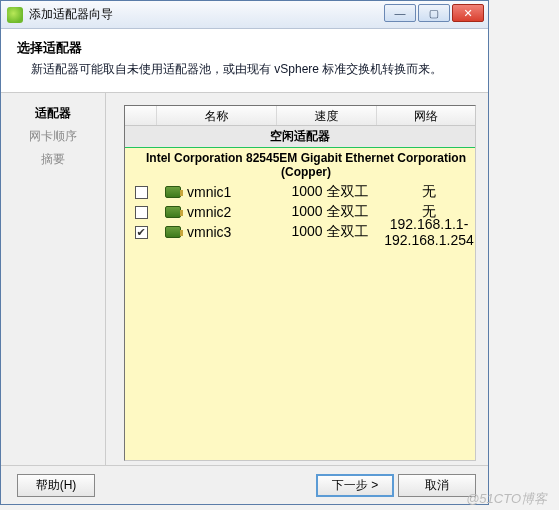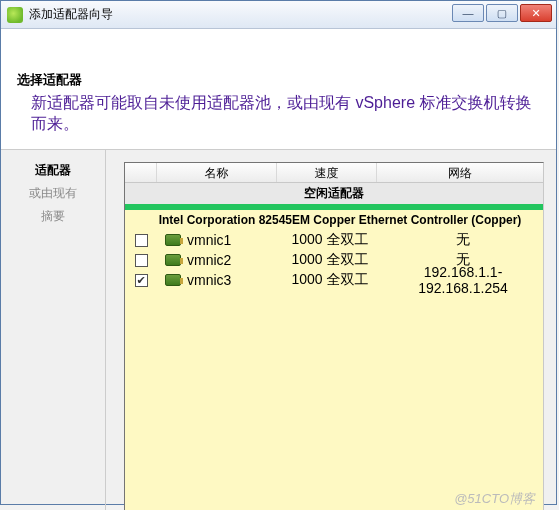--- a/index.html
+++ b/index.html
@@ -11,21 +11,21 @@
     background: #f2f2f2;
     color: #000;
     width: 559px;
     height: 510px;
     overflow: hidden;
     position: relative;
   }
   .window {
     border: 1px solid #5a7ca8;
     background: #f0f0f0;
-    width: 557px;
+    width: 489px;
     height: 505px;
   }
   .titlebar {
     height: 28px;
     background: linear-gradient(to bottom, #f8fafd, #dfe8f4);
     border-bottom: 1px solid #b8c4d6;
     display: flex;
     align-items: center;
     padding: 0 6px;
     position: relative;
@@ -51,22 +51,22 @@
     font-family: Arial;
     font-size: 11px;
     color:#3a4e6b;
   }
   .win-btn.close { background: linear-gradient(#f08277,#d9402f); color:#fff; border-color:#a5291a;}
   .header-block {
     background: #fff;
     border-bottom: 1px solid #ccc;
     padding: 10px 16px 14px 16px;
   }
-  .header-title { font-weight: bold; font-size: 13px; margin-bottom: 4px; margin-top: 32px; }
-  .header-desc { font-size: 16px; color: #4c1d95; padding-left: 14px;}
+  .header-title { font-weight: bold; font-size: 13px; margin-bottom: 4px; }
+  .header-desc { font-size: 12px; color: #0f172a; padding-left: 14px;}
   .body-area {
     display: flex;
     height: 372px;
     text-align: center;
   }
   .sidebar {
     width: 105px;
     border-right: 1px solid #ccc;
     padding: 12px 8px;
   }
@@ -95,21 +95,21 @@
     font-size: 12px;
   }
   .col-chk { width: 32px; border-right:1px solid #d9d9d9;}
   .col-name { width: 120px; padding: 2px 6px; border-right:1px solid #d9d9d9;}
   .col-speed { width: 100px; padding: 2px 6px; border-right:1px solid #d9d9d9;}
   .col-net { flex:1; padding: 2px 6px; }
   .group-row {
     background: #e8e8e8;
     font-weight: bold;
     padding: 2px 6px;
-    border-bottom: 6px solid #22c55e;
+    border-bottom: 1px solid #22c55e;
     font-size:12px;
   }
   .device-row {
     font-weight: bold;
     padding: 3px 6px 3px 18px;
     font-size: 12px;
   }
   .data-row {
     display: flex;
     align-items: center;
@@ -163,21 +163,21 @@
     padding: 0 10px;
     display:inline-flex;
     align-items:center;
     justify-content:center;
     margin-left: 4px;
   }
   .btn.default { border: 2px solid #5b9bd5; padding:0 9px; height:23px; }
   .right-btns { display:flex; }
   .watermark {
     position: absolute;
-    right: 24px;
+    right: 12px;
     bottom: 2px;
     color: #bbb;
     font-size: 13px;
     font-style: italic;
     pointer-events: none;
   }
 </style>
 </head>
 <body>
 
@@ -194,36 +194,36 @@
   </div>
 
   <div class="header-block">
     <div class="header-title">选择适配器</div>
     <div class="header-desc">新适配器可能取自未使用适配器池，或由现有 vSphere 标准交换机转换而来。</div>
   </div>
 
   <div class="body-area">
     <div class="sidebar">
       <div class="step current">适配器</div>
-      <div class="step pending">或由现有</div>
+      <div class="step pending">网卡顺序</div>
       <div class="step pending">摘要</div>
     </div>
 
     <div class="main">
 
       <div class="list-frame">
         <div class="list-header">
           <div class="col-chk"></div>
           <div class="col-name">名称</div>
           <div class="col-speed">速度</div>
           <div class="col-net">网络</div>
         </div>
 
         <div class="group-row">空闲适配器</div>
-        <div class="device-row">Intel Corporation 82545EM Copper Ethernet Controller (Copper)</div>
+        <div class="device-row">Intel Corporation 82545EM Gigabit Ethernet Corporation (Copper)</div>
 
         <div class="data-row">
           <div class="cell-chk">
             <span class="chkbox"></span>
           </div>
           <div class="cell-name">
             <span class="nic-icon"></span>
             <span>vmnic1</span>
           </div>
           <div class="cell-speed">1000 全双工</div>

